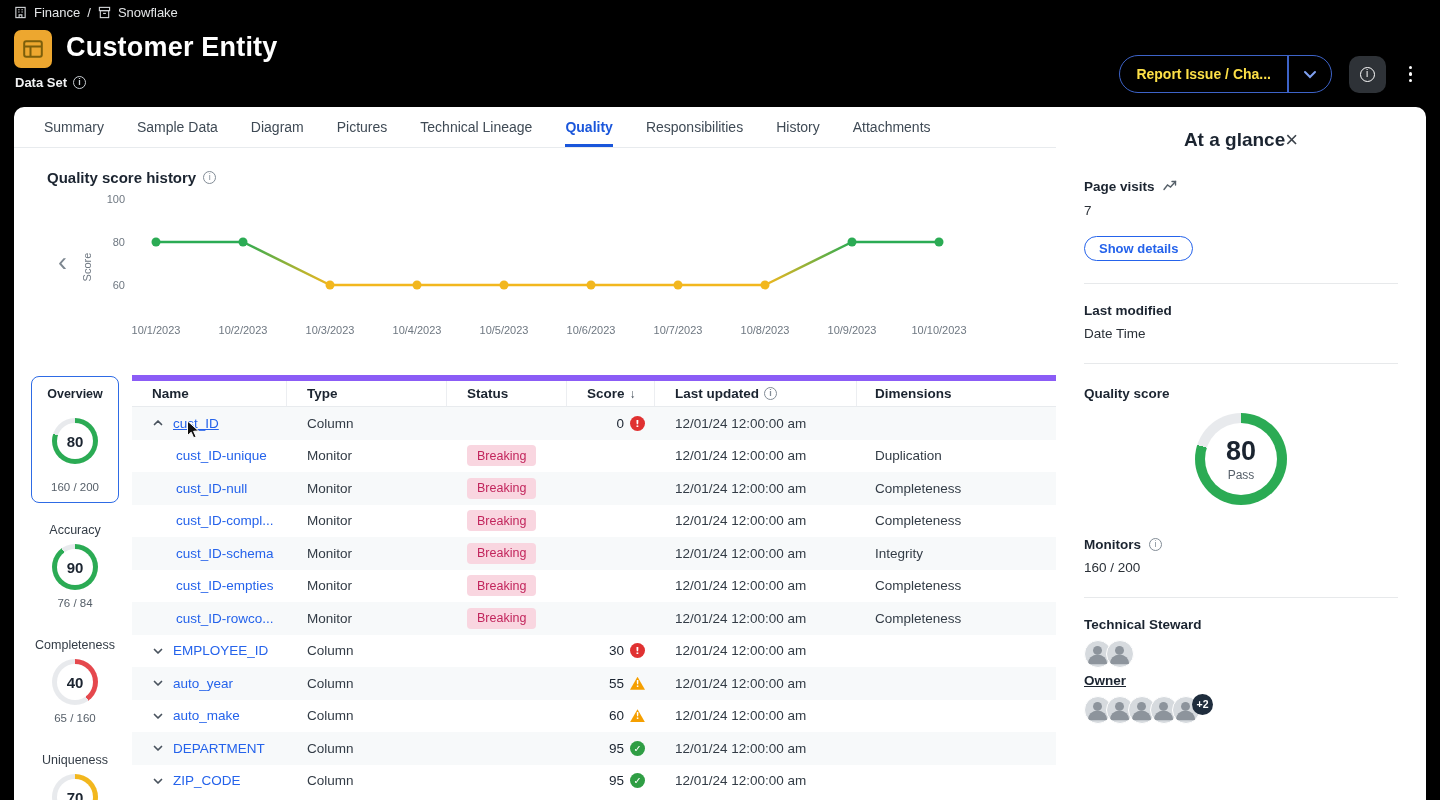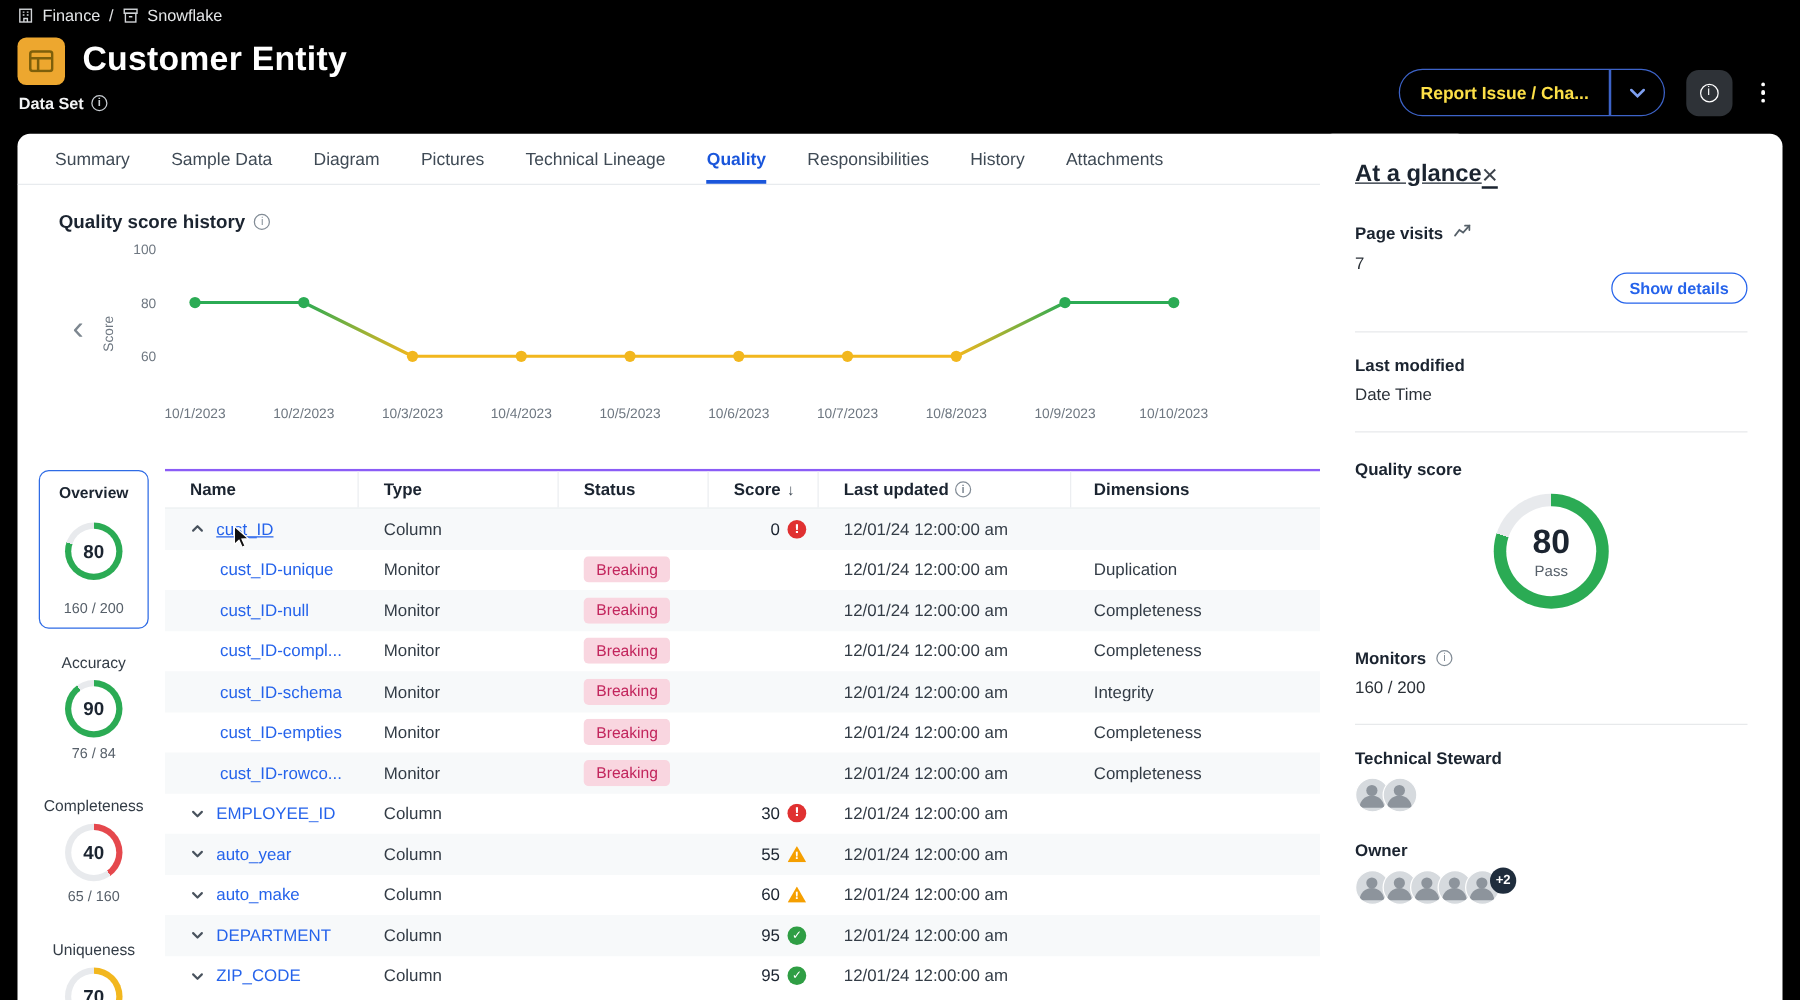--- a/index.html
+++ b/index.html
@@ -59,21 +59,21 @@
 
   .gauge{position:relative;border-radius:50%;flex:none;}
   .gauge-inner{position:absolute;background:#fff;border-radius:50%;display:flex;flex-direction:column;align-items:center;justify-content:center;}
   .gauge-num{font-weight:bold;font-size:15px;color:#1b2430;}
   .gauge.big .gauge-num{font-size:27px;}
   .gauge-sub{font-size:12px;color:#57606a;margin-top:1px;}
 
   
   .qtable{position:absolute;left:118px;top:268px;right:14px;bottom:0;overflow:hidden;font-size:13.5px;}
   .thead,.trow{display:grid;grid-template-columns:155px 160px 120px 88px 202px 1fr;align-items:center;}
-  .thead{height:32px;border-top:2px solid #8b5cf6;border-bottom:1px solid #e8ebee;font-weight:bold;color:#1b2430;}
+  .thead{height:32px;border-top:6px solid #8b5cf6;border-bottom:1px solid #e8ebee;font-weight:bold;color:#1b2430;}
   .hcell{height:100%;display:flex;align-items:center;gap:5px;padding-left:20px;border-right:1px solid #eceef1;}
   .hcell:last-child{border-right:none;padding-left:18px;}
   .sort-arrow{font-size:12px;color:#3f4a55;font-weight:normal;}
   .trow{height:32.5px;}
   .trow.alt{background:#f7f9fa;}
   .cell{padding-left:20px;color:#333c46;white-space:nowrap;overflow:hidden;}
   .dim-cell{padding-left:18px;}
   .name-cell{display:flex;align-items:center;gap:9px;}
   .name-cell.indent{padding-left:44px;}
   .chev{display:inline-flex;cursor:pointer;flex:none;}
@@ -81,28 +81,28 @@
   .tlink.hovered{text-decoration:underline;}
   .badge{display:inline-block;font-size:12.5px;padding:3.5px 10px;border-radius:4px;}
   .score-cell{display:flex;justify-content:flex-end;align-items:center;gap:6px;padding:0 10px 0 0;color:#1b2430;}
   .sicon{width:15px;height:15px;border-radius:50%;color:#fff;font-size:9.5px;font-weight:bold;display:inline-flex;align-items:center;justify-content:center;font-family:"DejaVu Sans",sans-serif;flex:none;}
   .sicon.error{background:#e03131;}
   .sicon.success{background:#2f9e44;}
   .sicon.warning{border-radius:0;background:#f59f00;clip-path:polygon(50% 0,100% 100%,0 100%);height:13px;align-items:flex-end;font-size:8px;padding-bottom:1px;}
 
   
   .glance{position:absolute;left:1056px;top:107px;width:370px;bottom:0;background:#fff;border-radius:10px 10px 0 0;padding:22px 28px 0;color:#1b2430;}
-  .g-head{display:flex;justify-content:flex-start;align-items:center;text-decoration:underline;}
+  .g-head{display:flex;justify-content:center;align-items:center;}
   .g-title{font-size:19px;font-weight:bold;}
   .g-close{font-size:22px;color:#3c434b;cursor:pointer;line-height:1;}
   .g-label-row{display:flex;align-items:center;gap:8px;}
   .g-bold{font-size:13.5px;font-weight:bold;}
   .g-value{font-size:13.5px;color:#2b3138;margin-top:8px;}
-  .mt26{margin-top:26px;} .mt22{margin-top:22px;} .mt19{margin-top:19px;} .mt16{margin-top:32px;} .mt12{margin-top:23px;}
-  .g-btn-row{display:flex;justify-content:flex-end;margin-top:0;}
+  .mt26{margin-top:26px;} .mt22{margin-top:22px;} .mt19{margin-top:19px;} .mt16{margin-top:32px;} .mt12{margin-top:5px;text-decoration:underline;}
+  .g-btn-row{display:flex;margin-top:18px;}
   .pill{border:1.5px solid #2563eb;border-radius:15px;background:#fff;color:#2563eb;font-size:13px;font-weight:bold;padding:4px 14px;cursor:pointer;font-family:inherit;}
   .g-div{height:1px;background:#e7e9eb;margin-top:22px;}
   .g-gauge-wrap{display:flex;justify-content:center;margin-top:12px;}
   .avatar-row{display:flex;align-items:center;margin-top:8px;}
   .avatar{width:28px;height:28px;border-radius:50%;background:#d6dade;border:1.5px solid #fff;overflow:hidden;display:inline-flex;cursor:pointer;flex:none;}
   .avatar + .avatar{margin-left:-6px;}
   .avatar-more{width:21px;height:21px;border-radius:50%;background:#1f2d3d;color:#fff;font-size:10.5px;font-weight:bold;display:inline-flex;align-items:center;justify-content:center;margin-left:-8px;transform:translateY(-6px);cursor:pointer;flex:none;}
   .g-link-row{display:flex;justify-content:flex-end;margin-top:14px;}
   .g-link{color:#2563eb;font-size:13.5px;cursor:pointer;text-decoration:none;}
 

